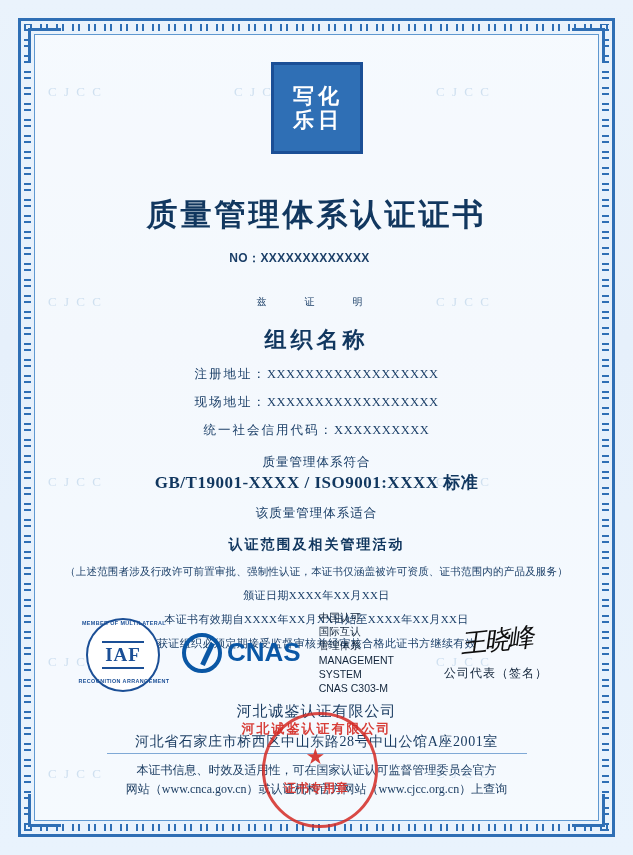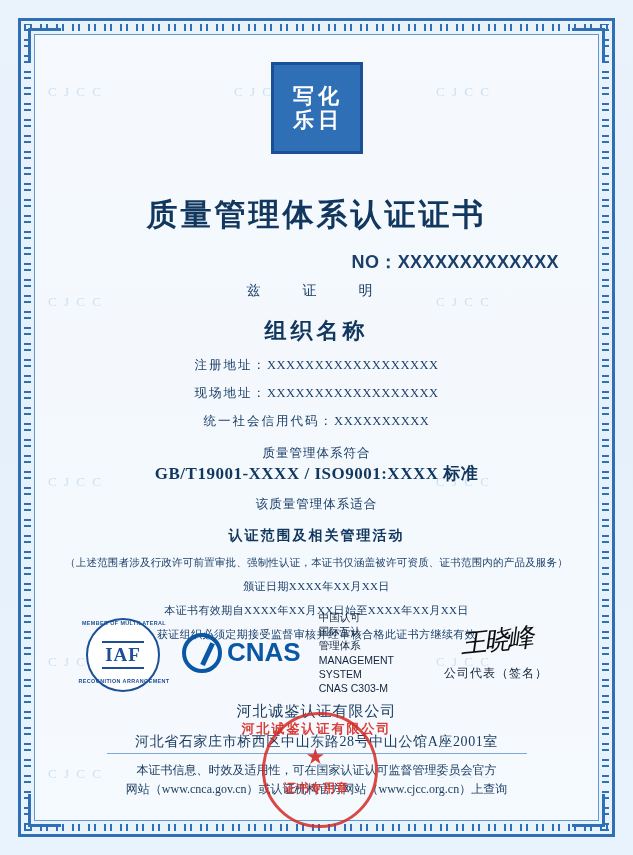--- a/index.html
+++ b/index.html
@@ -139,31 +139,31 @@
     font-family: "Liberation Serif", serif;
     font-weight: bold;
     font-size: 31px;
     letter-spacing: 3px;
     color: #11375f;
     text-align: center;
   }
 
   .cert-no {
     margin-top: 14px;
-    text-align: right;
+    text-align: center;
     padding-right: 34px;
-    font-size: 18px;
+    font-size: 12px;
     font-weight: bold;
     color: #1b3f68;
     letter-spacing: 0.4px;
   }
 
   .hereby {
-    margin-top: 8px;
-    font-size: 14px;
+    margin-top: 28px;
+    font-size: 10px;
     letter-spacing: 14px;
     color: #1b3f68;
     font-family: Liberation Serif, serif;
   }
 
   .org-name {
     margin-top: 16px;
     font-family: "Liberation Serif", serif;
     font-weight: bold;
     font-size: 22px;

